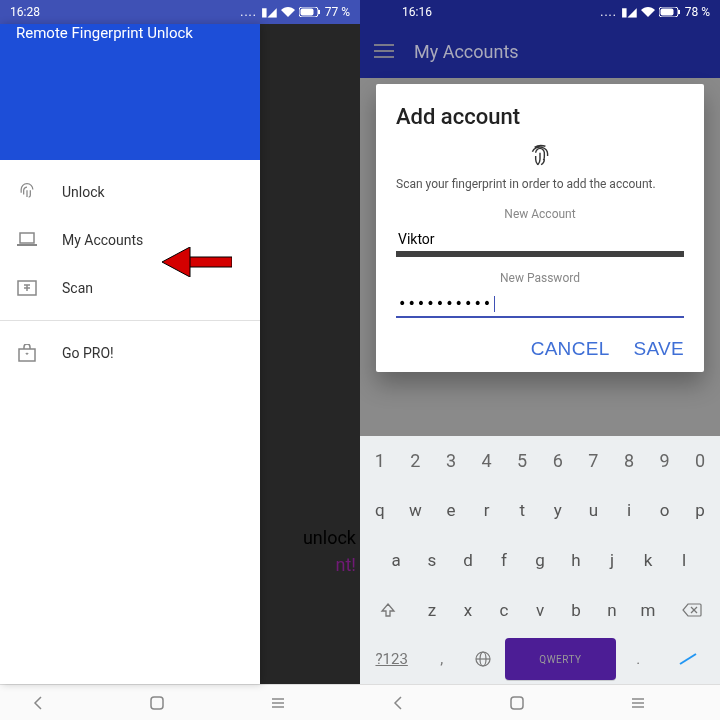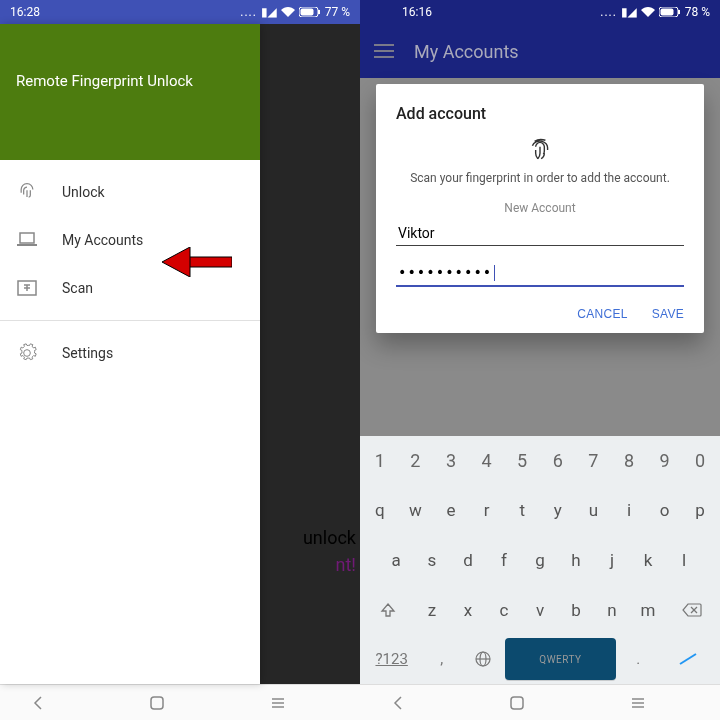--- a/index.html
+++ b/index.html
@@ -8,57 +8,57 @@
   .phone { width: 360px; height: 720px; position: relative; background: #fff; display: flex; flex-direction: column; }
 
   
   .status-bar { height: 24px; display: flex; align-items: center; justify-content: space-between; padding: 0 10px; color: #fff; font-size: 12px; }
   .phone.left .status-bar { background: #3f51b5; }
   .phone.right .status-bar { background: #1a237e; padding-left: 42px; }
   .status-icons { display: flex; align-items: center; gap: 4px; }
   .status-icons .dots { letter-spacing: 1px; }
   .left .header-title { color: #fff; font-size: 15px; }
   .left .drawer { background: #fff; width: 260px; position: absolute; top: 24px; left: 0; bottom: 36px; box-shadow: 2px 0 8px rgba(0,0,0,0.2); z-index: 5; }
-  .left .drawer-header { background: #4d7c0f; height: 136px; display: flex; align-items: center; padding: 0 16px 22px; }
+  .left .drawer-header { background: #1d4ed8; height: 136px; display: flex; align-items: flex-start; padding: 0 16px 22px; }
   .left .menu { padding: 8px 0; }
   .menu-item { display: flex; align-items: center; height: 48px; padding: 0 16px; gap: 24px; color: #333; font-size: 14px; }
   .menu-icon { width: 22px; height: 22px; display: flex; align-items: center; justify-content: center; color: #777; }
   .menu-divider { height: 1px; background: #e0e0e0; margin: 8px 0; }
   .left .overlay { position: absolute; top: 24px; left: 260px; right: 0; bottom: 36px; background: rgba(0,0,0,0.85); z-index: 4; }
   .overlay-text { position: absolute; right: 0; top: 50%; color: #000; background: transparent; padding: 0 4px; font-size: 18px; text-align: right; line-height: 1.5; width: 90px; }
 
   
   .arrow { position: absolute; top: 247px; left: 162px; z-index: 10; }
 
   
   .right .toolbar { background: #1a237e; height: 54px; display: flex; align-items: center; padding: 0 14px; gap: 20px; }
   .right .toolbar-title { color: #aab; font-size: 18px; }
   .right .hamburger-icon { color: #888; font-size: 20px; }
   .right .content { flex: 1; background: #8a8a8a; position: relative; }
 
   
   .dialog { position: absolute; top: 6px; left: 16px; right: 16px; background: #fff; border-radius: 2px; box-shadow: 0 12px 24px rgba(0,0,0,0.3); padding: 20px 20px 12px; }
-  .dialog-title { font-size: 16px; font-weight: 500; color: #222; margin-bottom: 14px; }
+  .dialog-title { font-size: 22px; font-weight: 500; color: #222; margin-bottom: 14px; }
   .dialog-icon { text-align: center; margin-bottom: 8px; color: #444; }
-  .dialog-subtitle { font-size: 12px; color: #555; text-align: center; margin-bottom: 16px; }
+  .dialog-subtitle { font-size: 12px; color: #555; margin-bottom: 16px; }
   .field-label { font-size: 12px; color: #888; text-align: center; margin-bottom: 6px; }
-  .field-input { width: 100%; border: none; border-bottom: 1px solid #404040; font-size: 14px; padding: 4px 2px; margin-bottom: 14px; outline: none; }
+  .field-input { width: 100%; border: none; border-bottom: 6px solid #404040; font-size: 14px; padding: 4px 2px; margin-bottom: 14px; outline: none; }
   .field-input.focused { border-bottom: 2px solid #3f51b5; }
   .field-input.password { letter-spacing: 1px; font-family: monospace; }
   .cursor { display: inline-block; width: 1px; height: 16px; background: #3f51b5; vertical-align: middle; margin-left: 2px; }
   .dialog-actions { display: flex; justify-content: flex-end; gap: 24px; padding-top: 6px; }
-  .dialog-btn { color: #3f6fd6; font-size: 12px; font-weight: 500; letter-spacing: 0.3px; background: none; border: none; cursor: pointer; }
+  .dialog-btn { color: #3f6fd6; font-size: 19px; font-weight: 500; letter-spacing: 0.3px; background: none; border: none; cursor: pointer; }
 
   
   .keyboard { background: #eceff1; height: 248px; display: flex; flex-direction: column; }
   .key-row { flex: 1; display: flex; align-items: stretch; padding: 4px 4px; gap: 4px; }
   .key { flex: 1; display: flex; align-items: center; justify-content: center; font-size: 17px; color: #555; border-radius: 4px; }
   .key.num { font-size: 18px; color: #666; }
   .key.wide { flex: 1.5; text-decoration: underline; }
-  .key.space { flex: 3; background: #0c4a6e; border-radius: 4px; font-size: 10px; color: #999; letter-spacing: 0.5px; box-shadow: 0 1px 0 rgba(0,0,0,0.15); }
+  .key.space { flex: 3; background: #4c1d95; border-radius: 4px; font-size: 10px; color: #999; letter-spacing: 0.5px; box-shadow: 0 1px 0 rgba(0,0,0,0.15); }
   .key.special { font-size: 15px; color: #777; }
   .key.enter { color: #2196f3; font-size: 20px; }
 
   
   .navbar { height: 36px; display: flex; align-items: center; justify-content: space-around; background: #fafafa; border-top: 1px solid #ddd; color: #888; }
   .nav-btn { width: 60px; text-align: center; }
 
   svg { display: block; }
 </style>
 </head>
@@ -117,25 +117,27 @@
                 <line x1="7" y1="5" x2="13" y2="5" stroke="#888" stroke-width="1.5"></line>
                 <line x1="7" y1="8" x2="13" y2="8" stroke="#888" stroke-width="1.5"></line>
                 <line x1="10" y1="5" x2="10" y2="11" stroke="#888" stroke-width="1.5"></line>
               </svg>
           </span>
           <span>Scan</span>
         </div>
         <div class="menu-divider"></div>
         <div class="menu-item">
           <span class="menu-icon">
-            <svg width="20" height="20" viewBox="0 0 24 24">
-                <path d="M12 8a4 4 0 100 8 4 4 0 000-8zm9 4l2 1-1 3-2-1a8 8 0 01-2 2l1 2-3 1-1-2a8 8 0 01-3 0l-1 2-3-1 1-2a8 8 0 01-2-2l-2 1-1-3 2-1a8 8 0 010-3l-2-1 1-3 2 1a8 8 0 012-2l-1-2 3-1 1 2a8 8 0 013 0l1-2 3 1-1 2a8 8 0 012 2l2-1 1 3-2 1a8 8 0 010 3z" fill="none" stroke="#888" stroke-width="1.2"></path>
+            <svg width="20" height="18" viewBox="0 0 20 18">
+                <rect x="2" y="5" width="16" height="12" fill="none" stroke="#888" stroke-width="1.5"></rect>
+                <path d="M7 5V3a3 3 0 016 0v2" fill="none" stroke="#888" stroke-width="1.5"></path>
+                <polygon points="10,8 11,11 8,9 12,9 9,11" fill="#888"></polygon>
               </svg>
           </span>
-          <span>Settings</span>
+          <span>Go PRO!</span>
         </div>
       </div>
     </div>
 
     <div class="overlay">
       <div class="overlay-text" style="top:500px;">
         <span style="color:#000;">unlock</span><br>
         <span style="color:#701a75;">nt!</span>
       </div>
     </div>
@@ -206,20 +208,21 @@
       <div class="dialog">
         <div class="dialog-title">Add account</div>
         <div class="dialog-icon">
           <svg width="26" height="26" viewBox="0 0 24 24" fill="none" stroke="#333" stroke-width="1.3" style="margin:0 auto;">
               <path d="M17 3c-3-1-7-1-10 1M5 8c1-3 5-5 9-4 3 1 5 3 5 6v2M8 9c0-2 2-4 4-4s4 2 4 4v4c0 1 0 2-1 3M12 9v6c0 2-1 4-2 5M8 12v3c0 2 1 4 2 5M16 15c0 2-1 4-3 5"></path>
             </svg>
         </div>
         <div class="dialog-subtitle">Scan your fingerprint in order to add the account.</div>
         <div class="field-label">New Account</div>
         <div class="field-input"><span>Viktor</span></div>
+        <div class="field-label">New Password</div>
         <div class="field-input focused password"><span>••••••••••</span><span class="cursor"></span></div>
         <div class="dialog-actions">
           <button class="dialog-btn">CANCEL</button>
           <button class="dialog-btn">SAVE</button>
         </div>
       </div>
     </div>
 
     <div class="keyboard">
       <div class="key-row" id="krow1">

